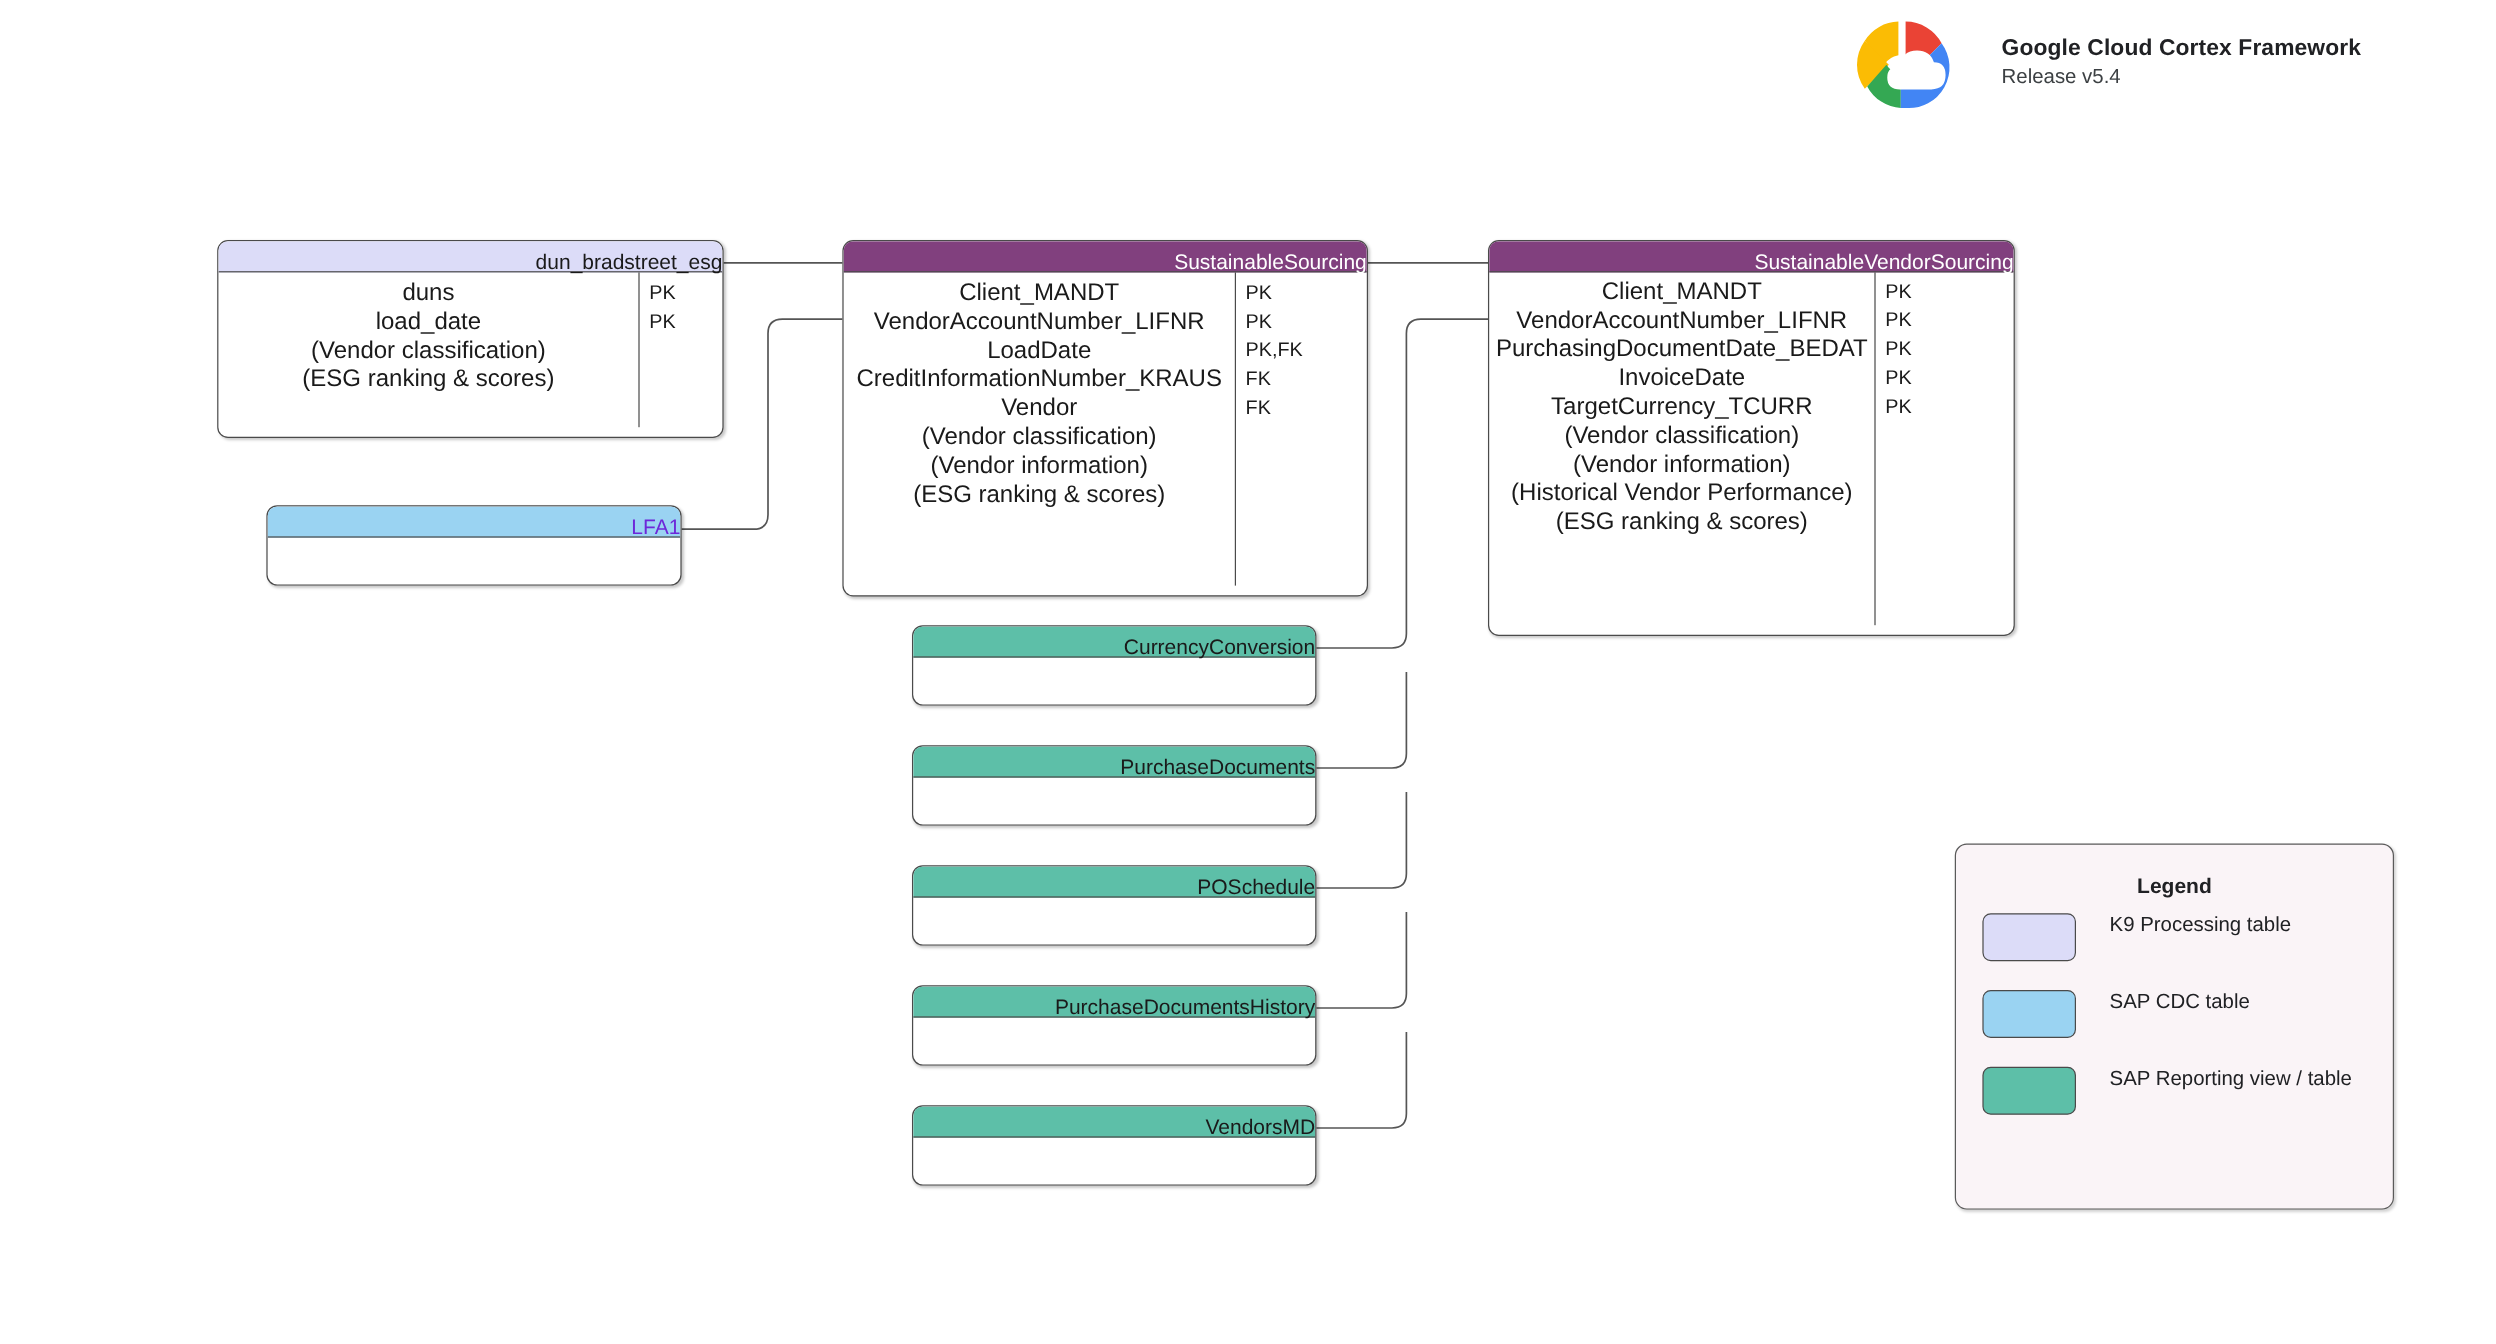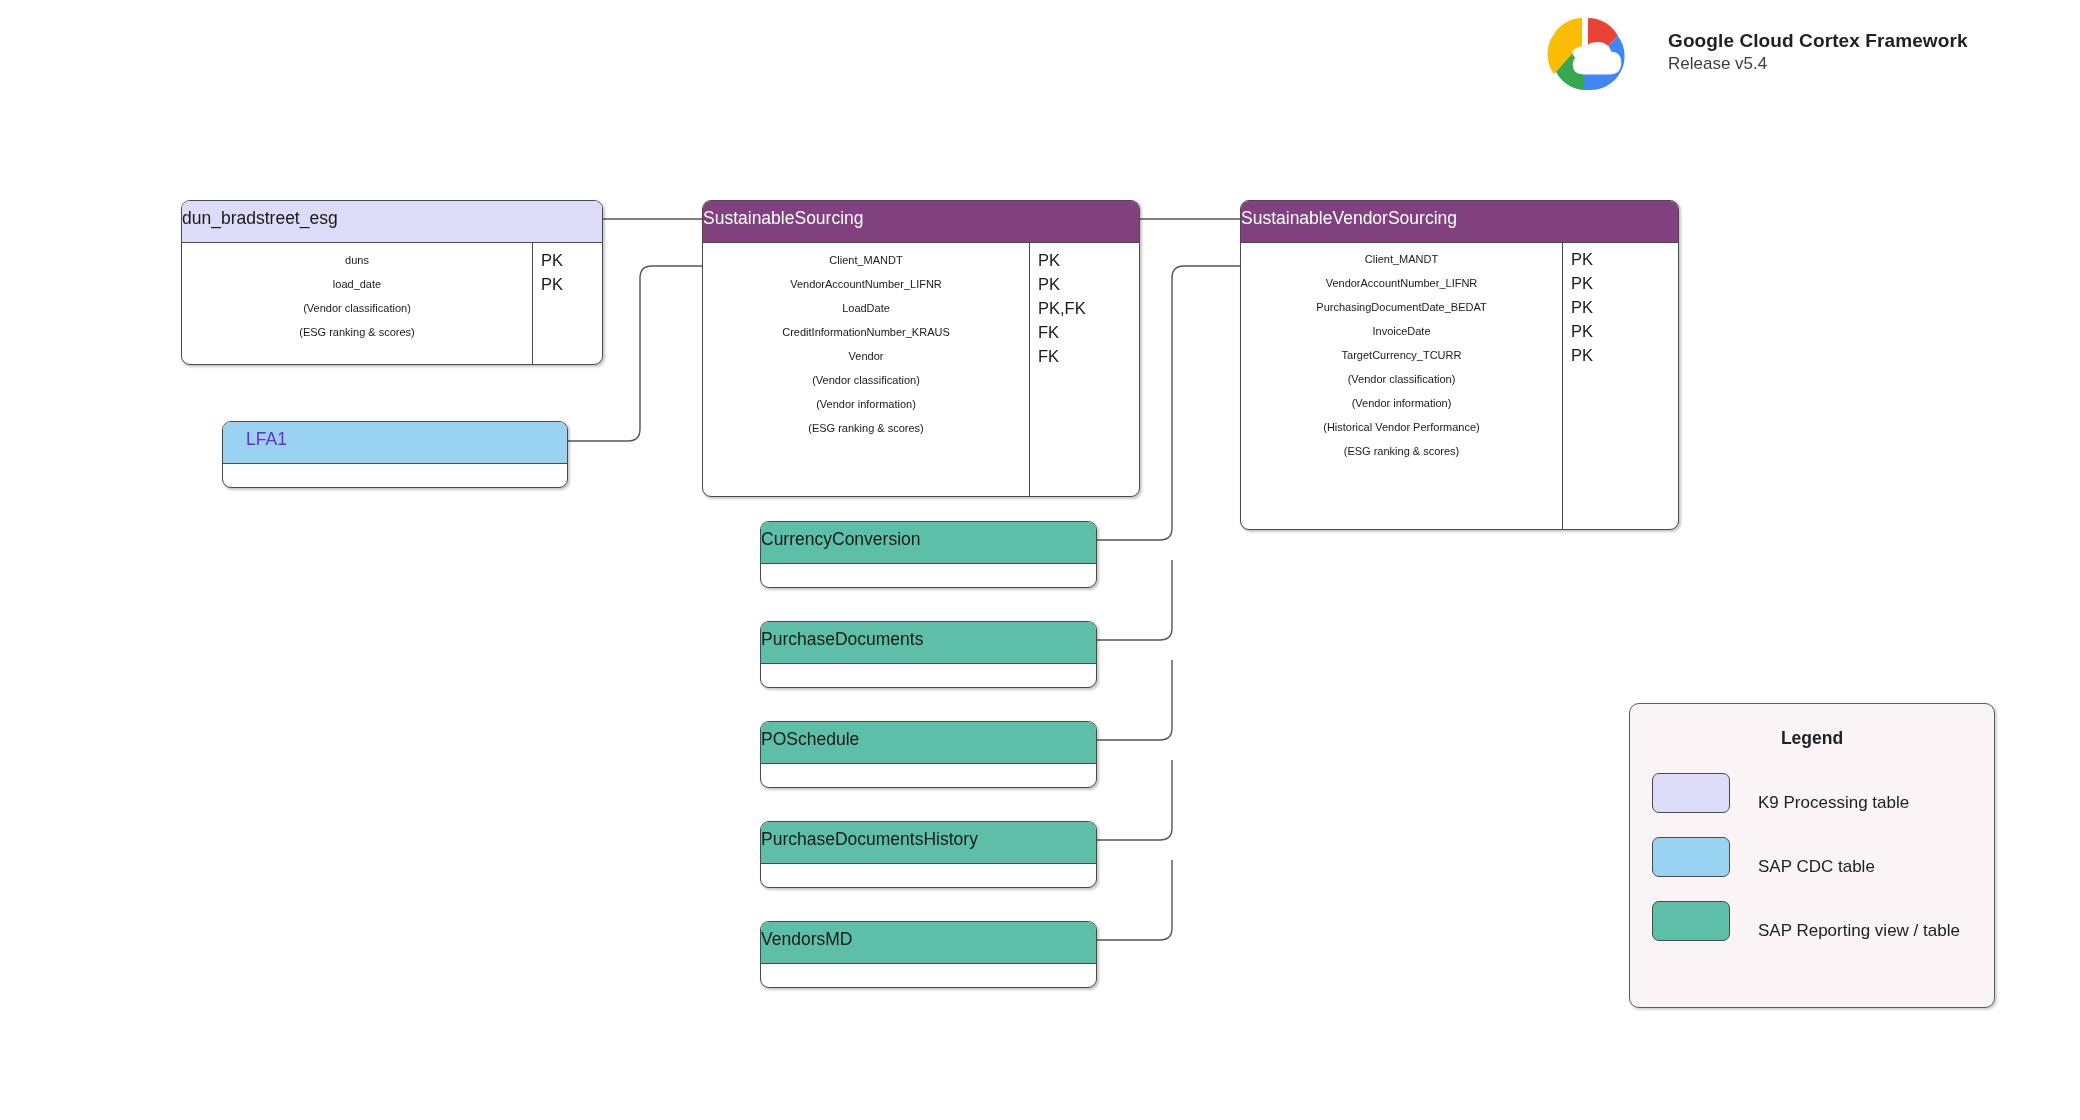--- a/index.html
+++ b/index.html
@@ -17,41 +17,41 @@
   .brand{position:absolute;left:1538px;top:10px;display:flex;align-items:center;gap:18px;}
   .brand-logo{width:112px;height:84px;position:relative;}
   .brand-text{display:flex;flex-direction:column;justify-content:center;line-height:1.28;}
   .brand-title{font-size:19px;font-weight:bold;color:#202124;letter-spacing:.1px;}
   .brand-release{font-size:17px;color:#3c4043;}
 
   
   .entity{position:absolute;box-sizing:border-box;border:1.4px solid #4a4a4a;border-radius:9px;background:#ffffff;
           box-shadow:1.5px 1.5px 2.5px rgba(0,0,0,.22);overflow:hidden;}
   .entity .hdr{
-    box-sizing:border-box;width:100%;height:42px;line-height:34px;text-align:left;
+    box-sizing:border-box;width:100%;height:26px;line-height:34px;text-align:right;
     font-size:17.5px;border-bottom:1.4px solid #4a4a4a;white-space:nowrap;
   }
   .entity .body{position:relative;box-sizing:border-box;width:100%;}
   .entity .rows{box-sizing:border-box;}
-  .entity .row{height:24px;line-height:24px;font-size:11px;text-align:center;white-space:nowrap;}
+  .entity .row{height:24px;line-height:24px;font-size:20px;text-align:center;white-space:nowrap;}
   .entity .keycol{position:absolute;top:0;bottom:0;border-left:1.4px solid #4a4a4a;box-sizing:border-box;}
   .entity .keycol .krow{height:24px;line-height:24px;font-size:16.5px;text-align:left;padding-left:8px;white-space:nowrap;}
   .entity.empty .body{height:30px;}
 
   .hdr.k9proc{background:#dcdcf8;color:#1a1a1a;}
   .hdr.k9view{background:#81407e;color:#ffffff;}
   .hdr.sapcdc{background:#9ad3f2;color:#6d28d9;padding-left:23px;}
   .hdr.sapview{background:#5dbfa8;color:#1a1a1a;}
 
   
   #legend{position:absolute;left:1629px;top:703px;width:366px;height:305px;box-sizing:border-box;
           background:#faf4f7;border:1.4px solid #5a5a5a;border-radius:10px;
           box-shadow:1.5px 1.5px 2.5px rgba(0,0,0,.18);}
   #legend .legend-title{text-align:center;font-size:17.5px;font-weight:bold;margin-top:24px;color:#202124;}
-  #legend .legend-row{display:flex;align-items:flex-end;height:52px;margin-top:12px;padding-left:22px;}
+  #legend .legend-row{display:flex;align-items:flex-start;height:52px;margin-top:12px;padding-left:22px;}
   #legend .swatch{width:76px;height:38px;border:1.4px solid #4a4a4a;border-radius:7px;flex:0 0 auto;}
   #legend .legend-label{margin-left:28px;font-size:17px;color:#202124;white-space:nowrap;}
 </style>
 </head>
 <body>
 
 <div id="canvas">
 
   <svg id="connectors" viewBox="0 0 2080 1120" xmlns="http://www.w3.org/2000/svg">
     <g fill="none" stroke="#555555" stroke-width="1.4">

